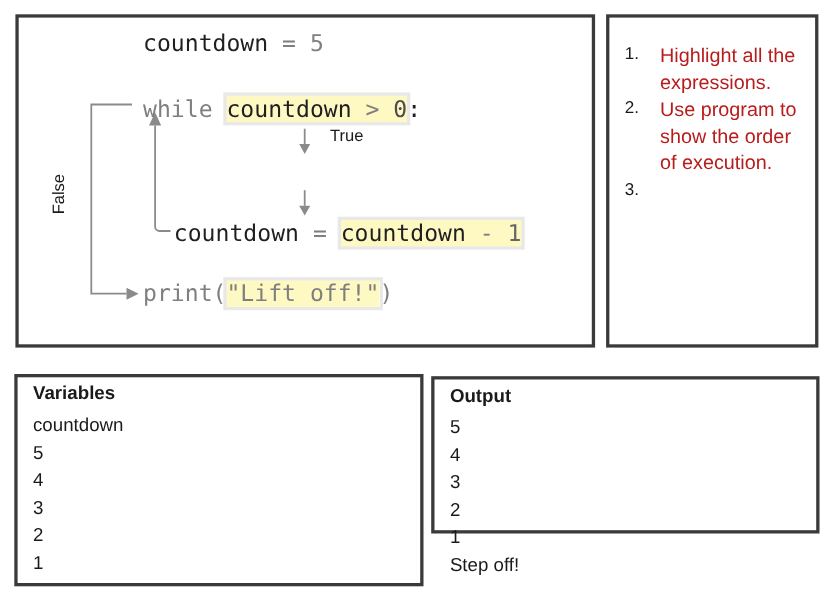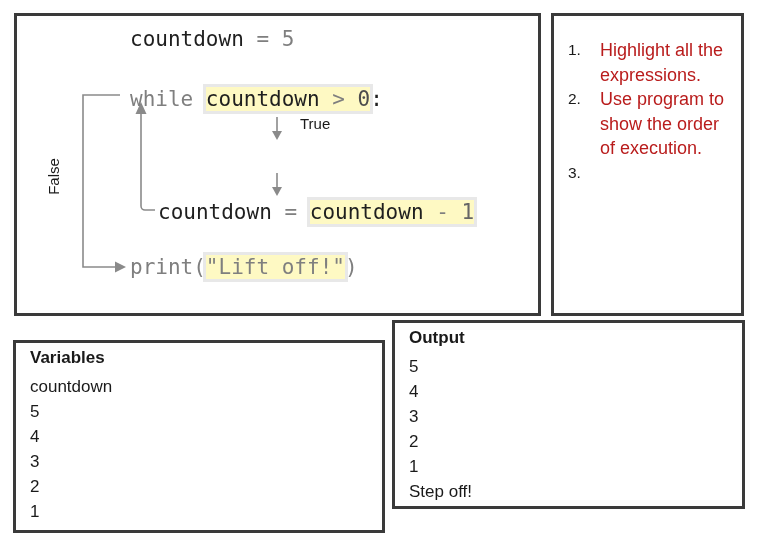--- a/index.html
+++ b/index.html
@@ -2,21 +2,21 @@
 <html><head>
 <meta charset="utf-8">
 <style>
   html,body{margin:0;padding:0;background:#ffffff;}
   .page{position:relative;width:757px;height:535px;background:#ffffff;
         font-family:"Liberation Sans",sans-serif;overflow:hidden;}
   .box{position:absolute;border:3px solid #3a3a3a;background:#ffffff;box-sizing:border-box;}
   .box-flow{left:14px;top:13px;width:527px;height:303px;}
   .box-instr{left:551px;top:13px;width:193px;height:303px;}
   .box-vars{left:13px;top:328px;width:372px;height:193px;margin-top:12px;}
-  .box-out{left:392px;top:320px;width:353px;height:189px;}
+  .box-out{left:392px;top:342px;width:353px;height:143px;}
 
   
   .code-line{position:absolute;font-family:"DejaVu Sans Mono",monospace;
              font-size:21px;line-height:28px;white-space:pre;}
   .tok-dark{color:#1f1f1f;}
   .tok-gray{color:#7f7f7f;}
   .tok-med{color:#4d4d4d;}
   .tok-one{color:#666666;}
   .hl{background:#fef9c3;box-shadow:0 0 0 3px #e8e8e8;}
 

